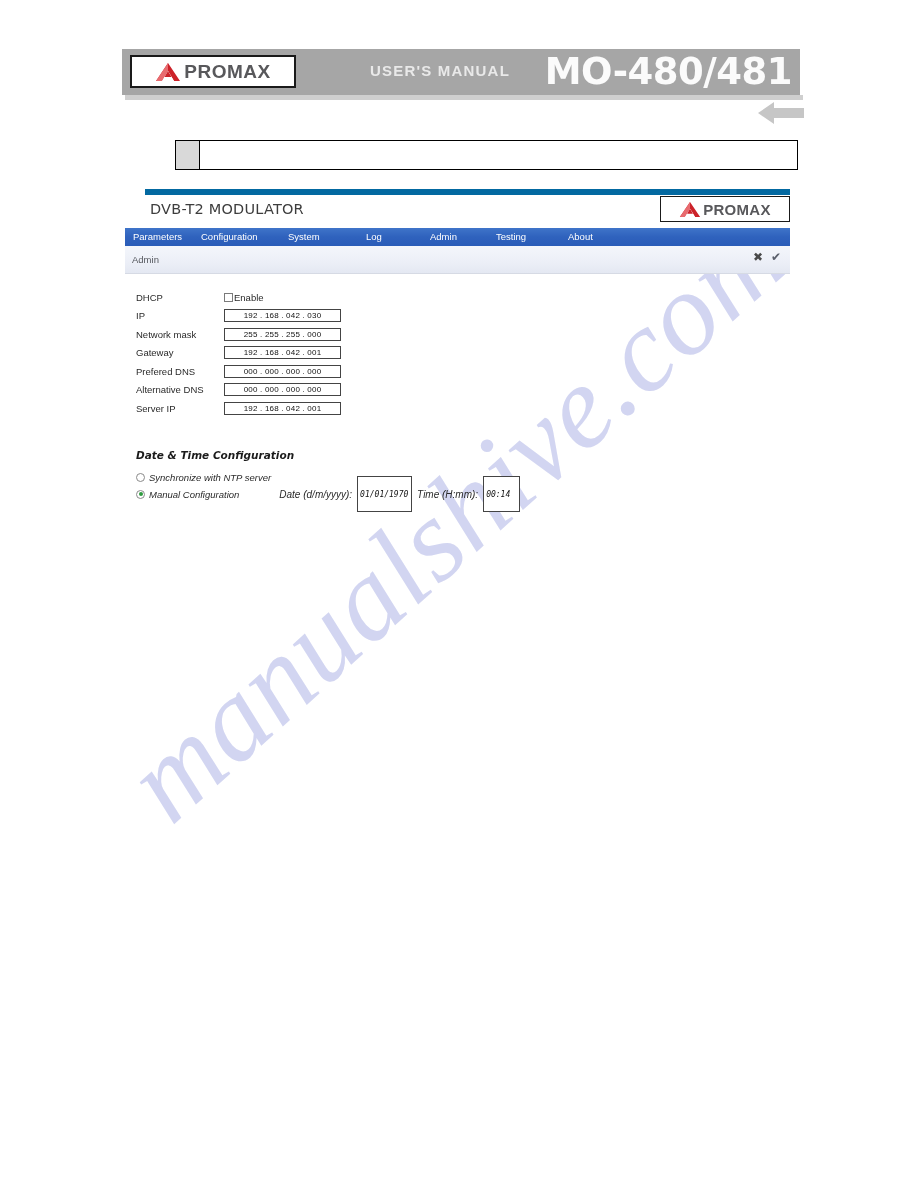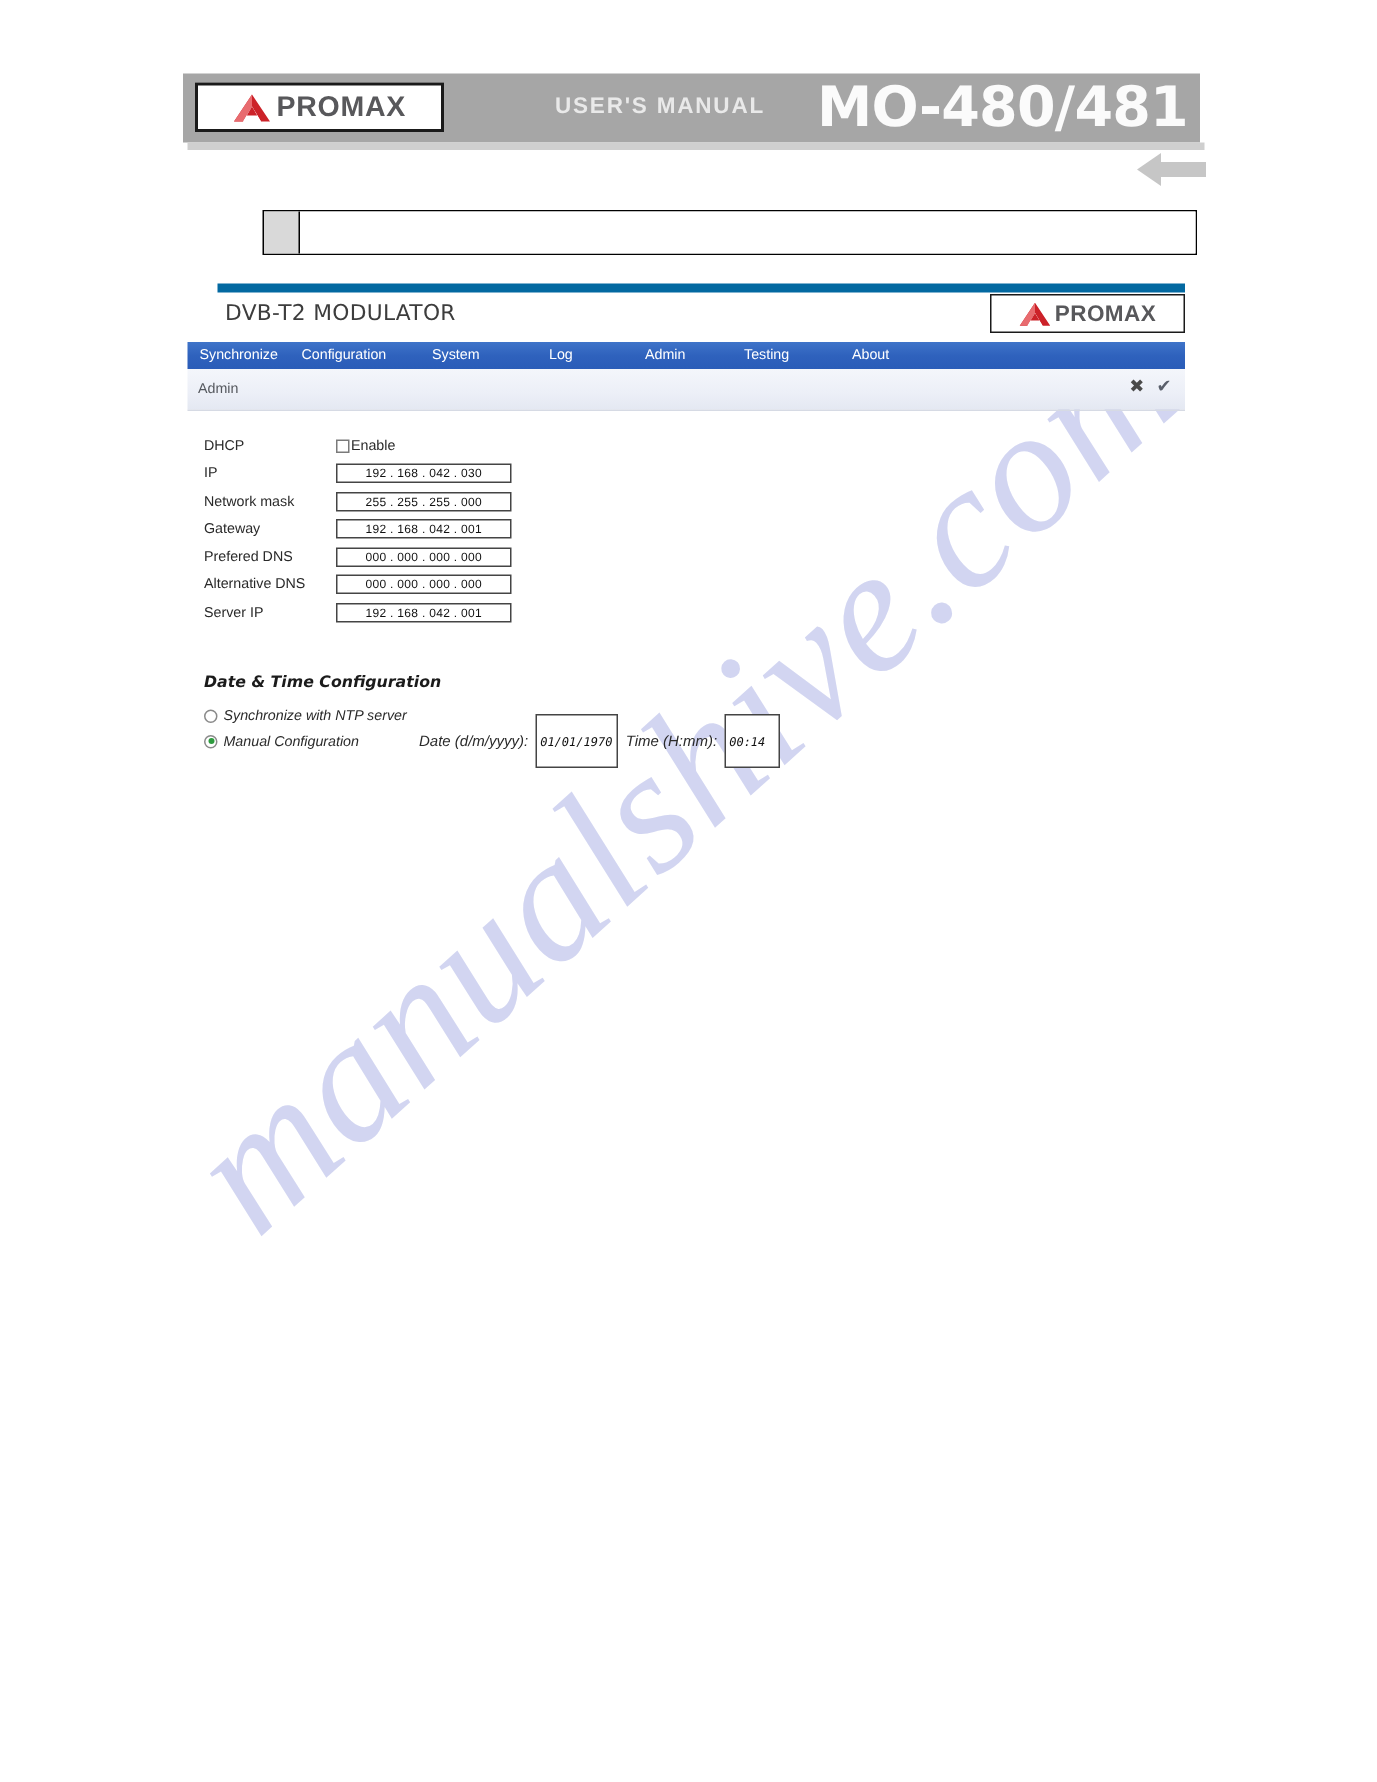--- a/index.html
+++ b/index.html
@@ -392,21 +392,21 @@
         <polygon points="13,1 25,19 19,19 13,9 7,19 1,19" fill="#cc2229"></polygon>
         <polygon points="13,1 13,9 7,19 1,19" fill="#e86b6f"></polygon>
         <polygon points="13,9 19,19 7,19" fill="#ffffff"></polygon>
         <polygon points="13,9 16.5,15 9.5,15" fill="#cc2229"></polygon>
       </svg>
       <span class="app-logo-word">PROMAX</span>
     </div>
   </div>
 
   <div class="navbar">
-    <div class="nav-item" style="left:8px">Synchronize</div>
+    <div class="nav-item" style="left:8px">Parameters</div>
     <div class="nav-item" style="left:76px">Configuration</div>
     <div class="nav-item" style="left:163px">System</div>
     <div class="nav-item" style="left:241px">Log</div>
     <div class="nav-item" style="left:305px">Admin</div>
     <div class="nav-item" style="left:371px">Testing</div>
     <div class="nav-item" style="left:443px">About</div>
   </div>
 
   <div class="crumbbar">
     <div class="crumb-label">Admin</div>

